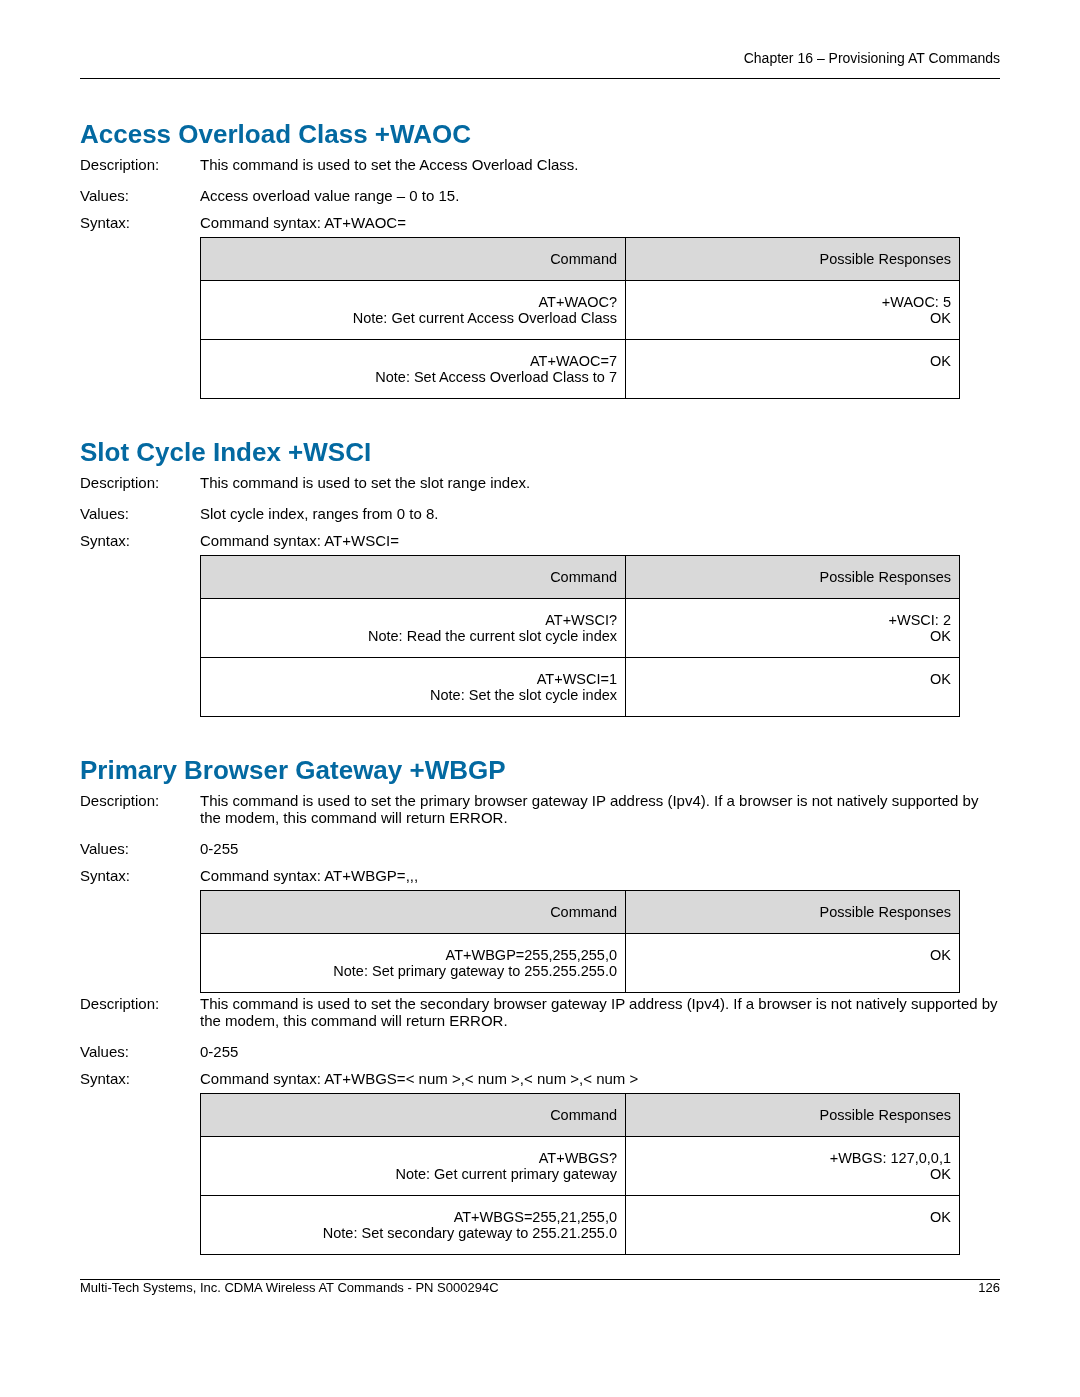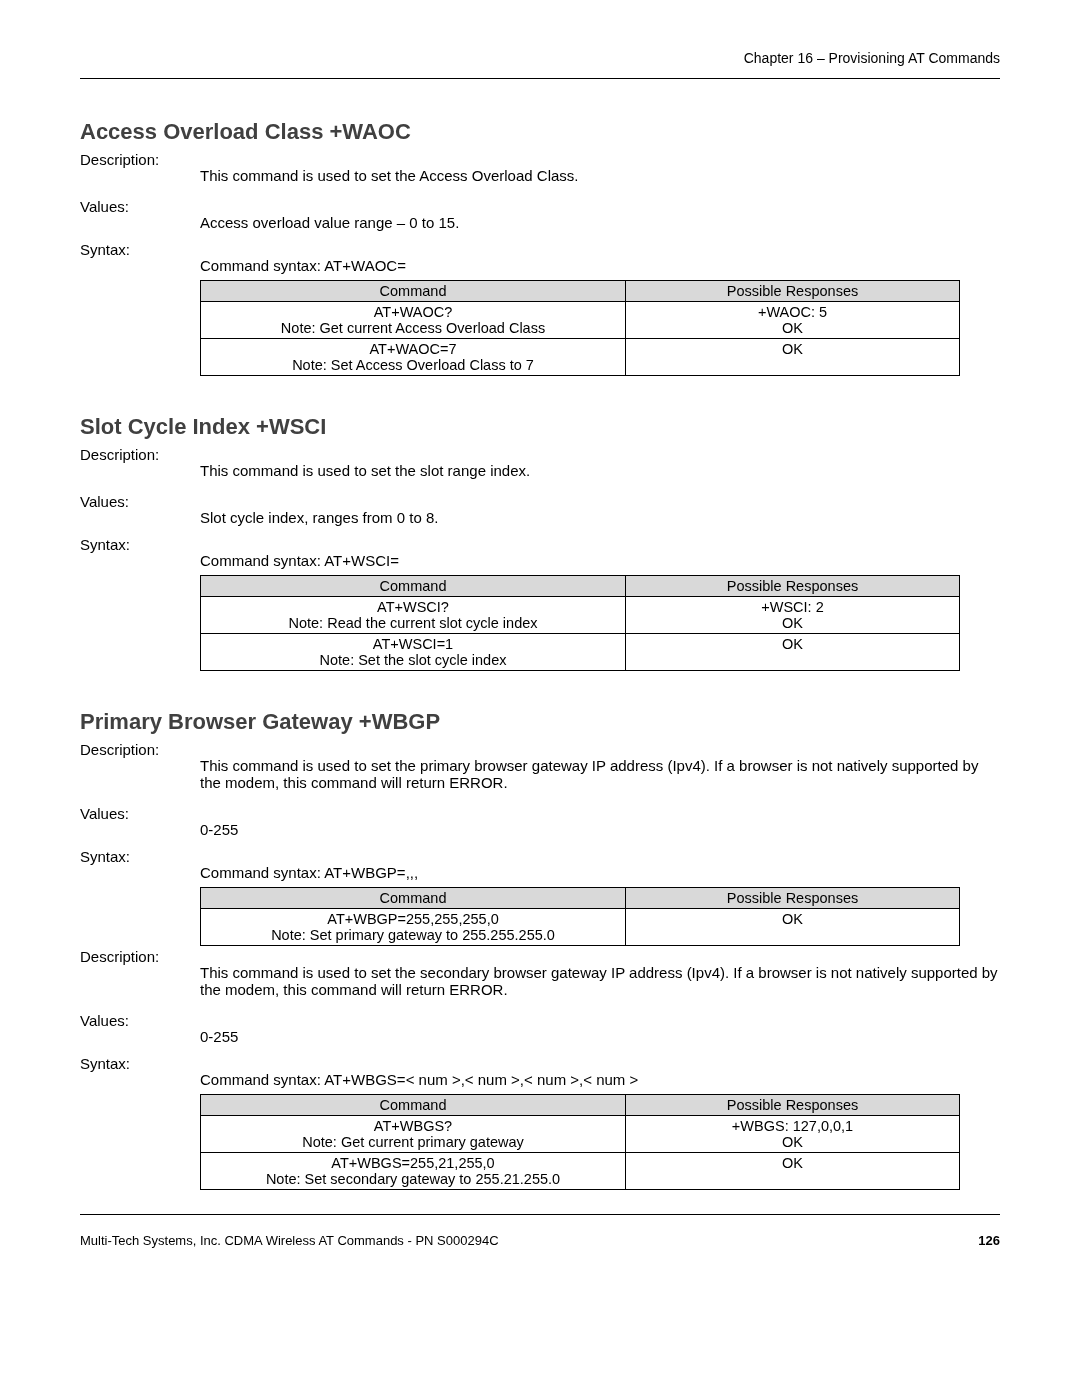--- a/index.html
+++ b/index.html
@@ -13,69 +13,68 @@
     padding: 50px 80px 40px 80px;
   }
   .header-line {
     text-align: right;
     font-size: 14px;
     border-bottom: 1px solid #000;
     padding-bottom: 12px;
     margin-bottom: 40px;
   }
   .section-title {
-    color: #404040;
+    color: #0369a1;
     font-weight: bold;
-    font-size: 22px;
+    font-size: 26px;
     margin-top: 38px;
     margin-bottom: 6px;
   }
   .row {
     display: flex;
     margin-top: 2px;
     margin-bottom: 6px;
   }
   .label-col {
     width: 120px;
     font-weight: normal;
     flex-shrink: 0;
   }
   .content-col {
     flex: 1;
-    margin-top: 16px;
   }
   .content-col .sub {
     display: block;
   }
   .bold { font-weight: bold; }
   table {
     border-collapse: collapse;
     width: 760px;
     margin-top: 2px;
     font-size: 14.5px;
   }
   table td, table th {
     border: 1px solid #000;
-    padding: 2px 8px;
-    text-align: center;
+    padding: 13px 8px;
+    text-align: right;
     vertical-align: top;
   }
   table th {
     background: #d9d9d9;
     font-weight: normal;
   }
   .footer {
     border-top: 1px solid #000;
     margin-top: 24px;
-    padding-top: 18px;
+    padding-top: 0;
     font-size: 13px;
     display: flex;
     justify-content: space-between;
   }
-  .footer .pagenum { font-weight: bold; text-align: right; }
+  .footer .pagenum { font-weight: normal; text-align: right; }
   .table-wrap { margin-left: 120px; }
   col.cmd { width: 56%; }
   col.resp { width: 44%; }
 </style>
 </head>
 <body>
 
 <div class="header-line">Chapter 16 – Provisioning AT Commands</div>
 
 <div id="sections">

